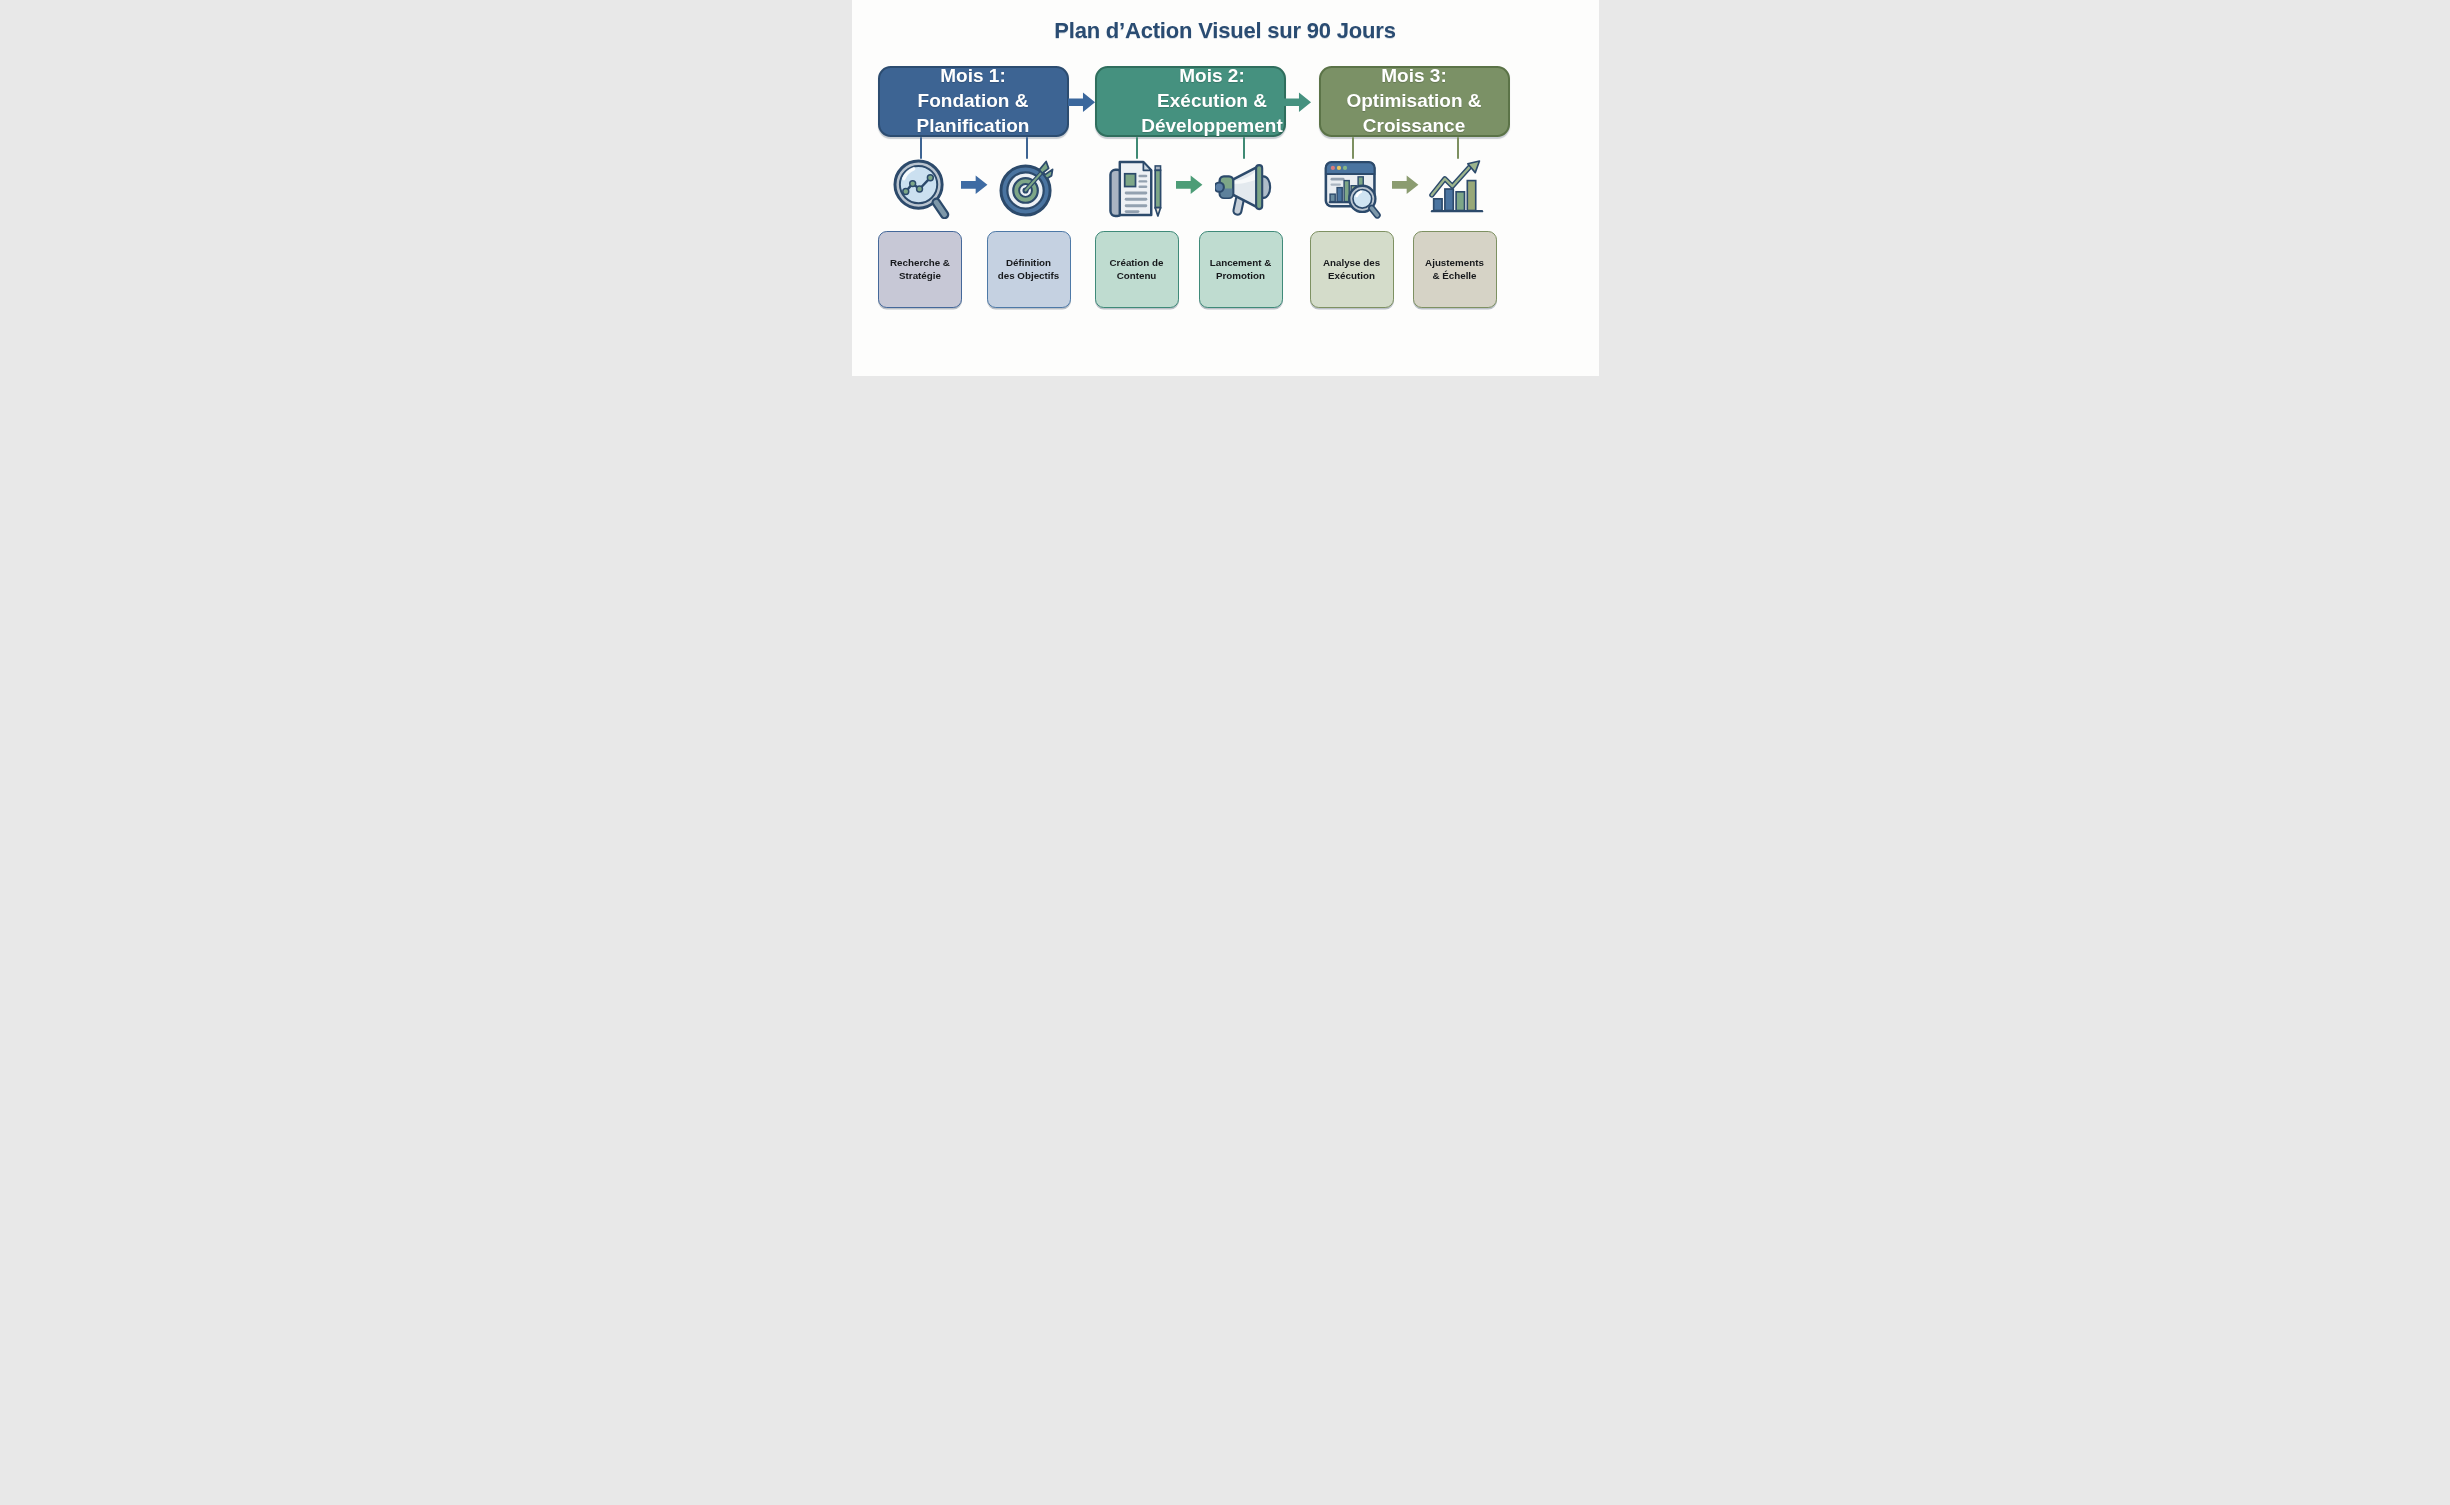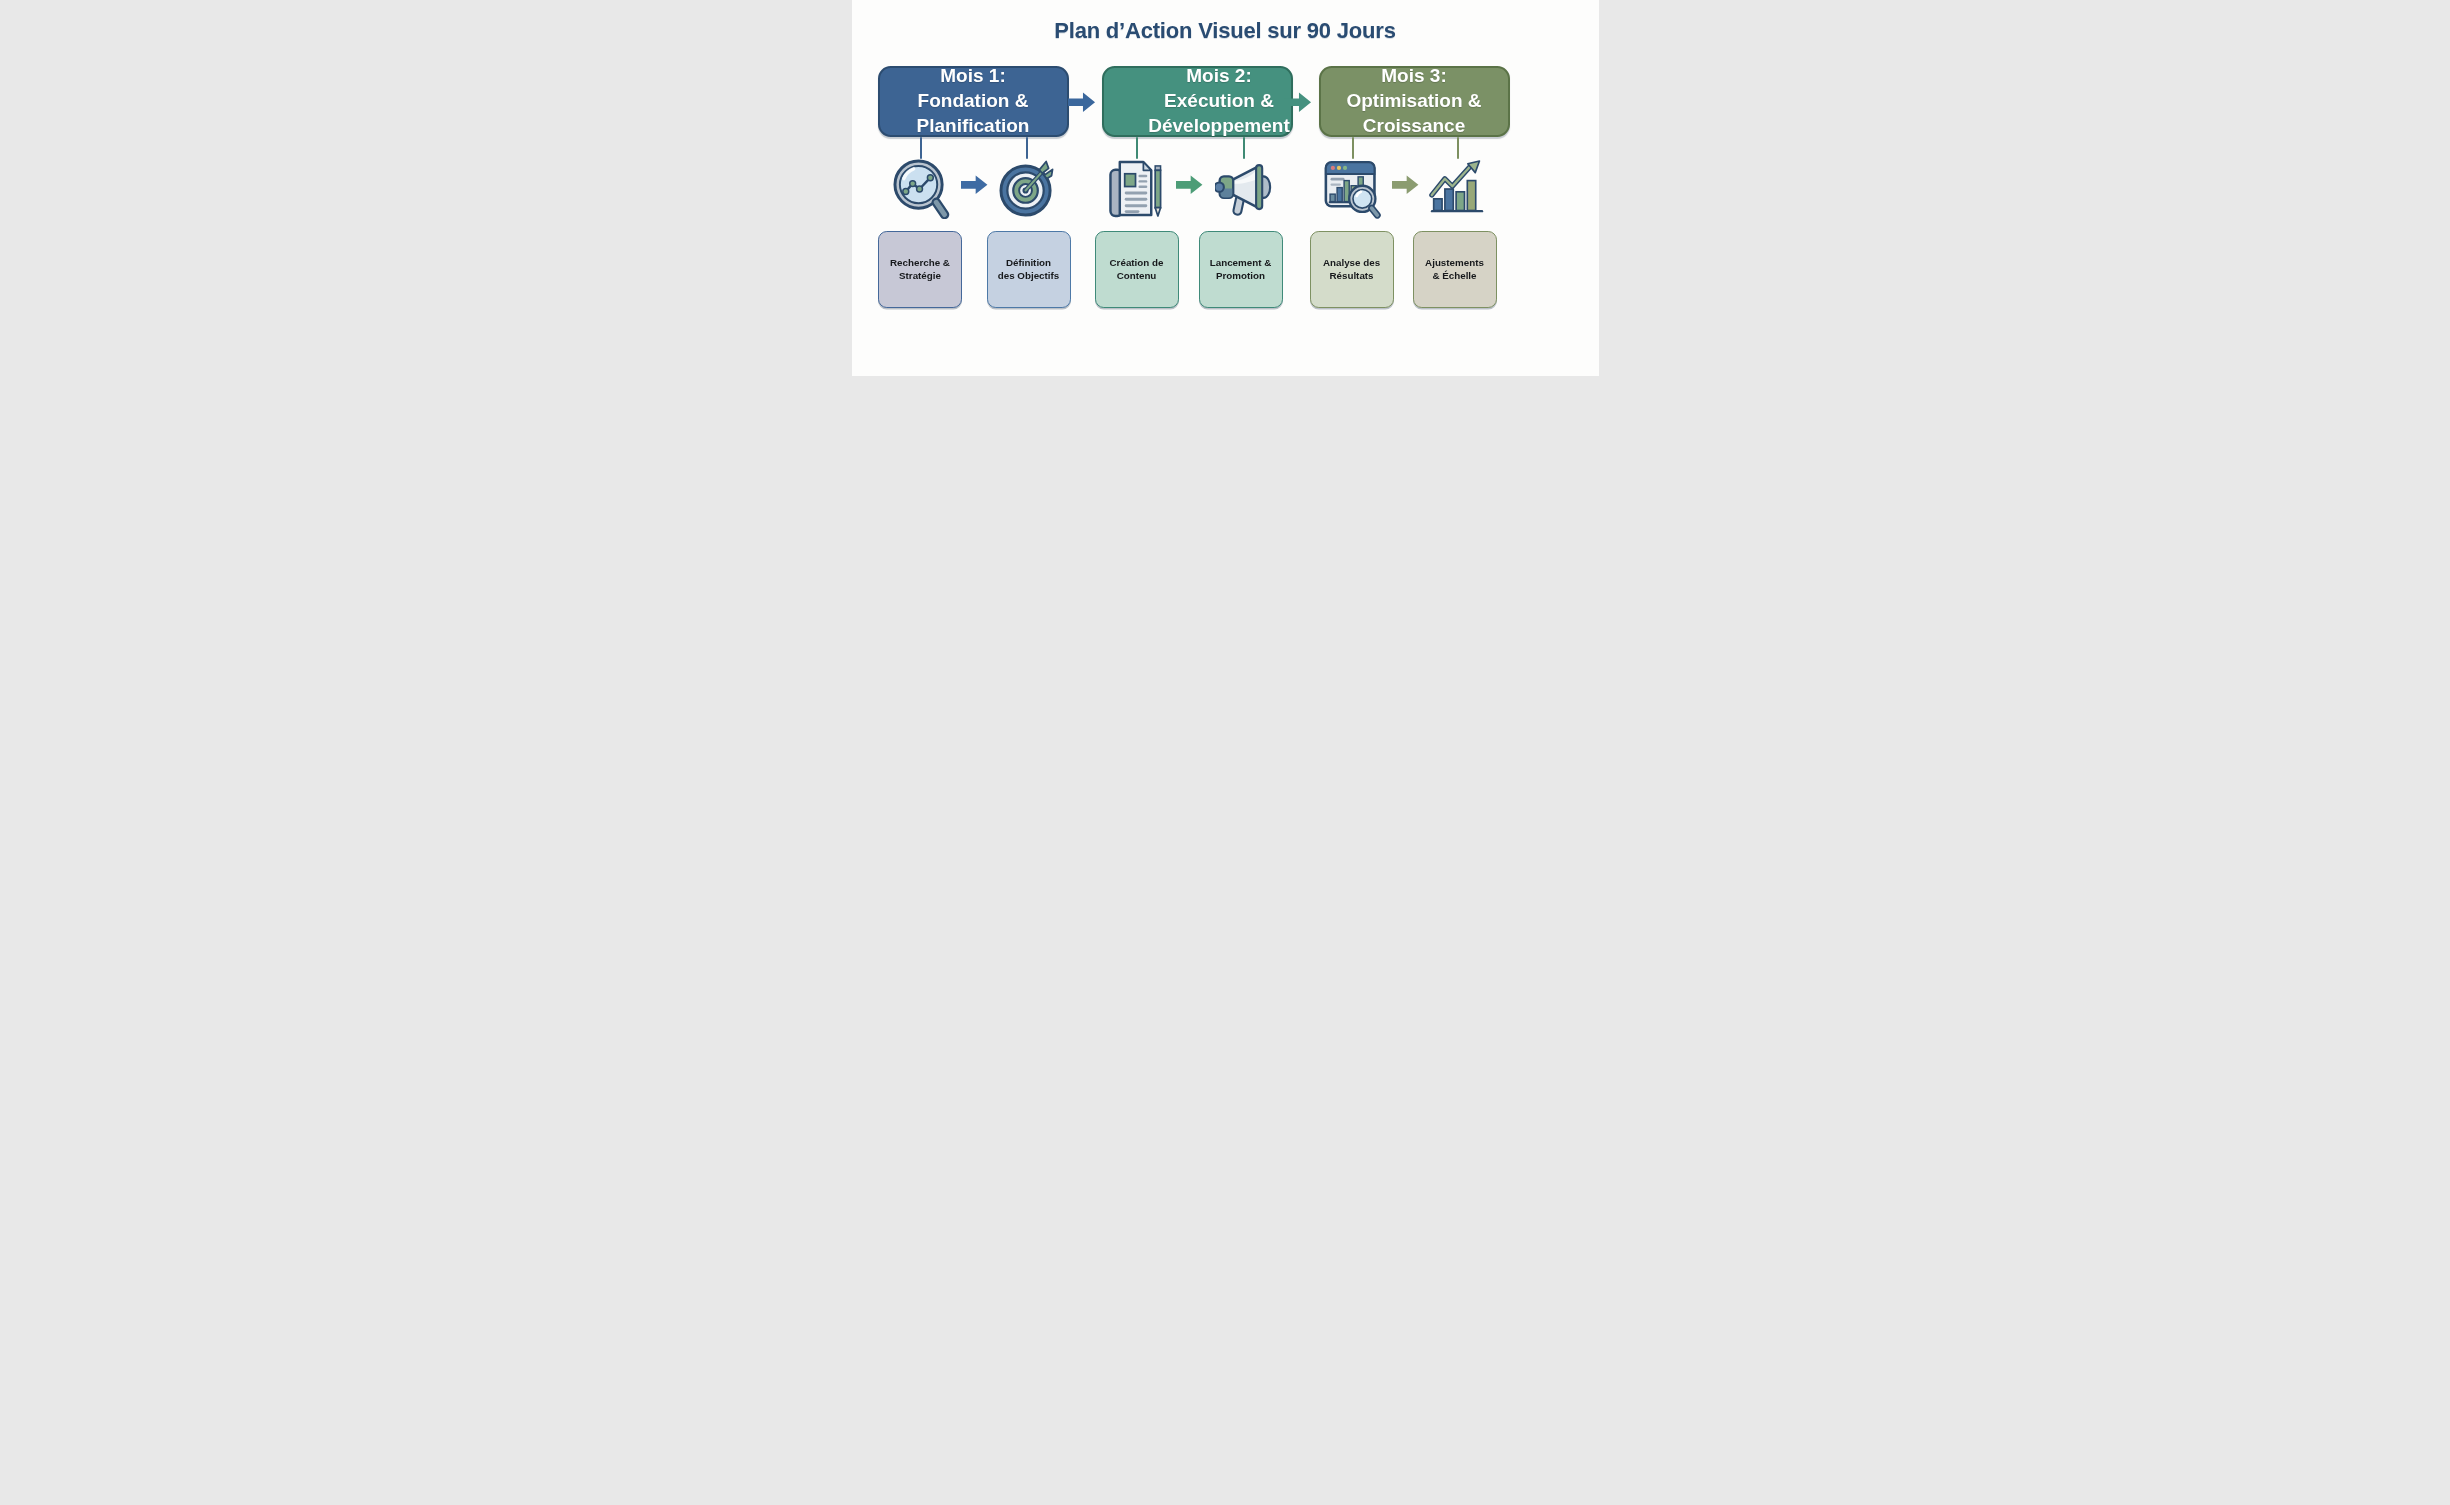--- a/index.html
+++ b/index.html
@@ -21,21 +21,21 @@
   }
   .phase-box{
     position:absolute;top:66px;height:71px;width:191px;
     border-radius:12.7px;
     border:2px solid;
     box-sizing:border-box;
     display:flex;align-items:center;justify-content:center;
     box-shadow:0 1.5px 1px rgba(40,60,85,0.25);
   }
   .phase1{left:26px;background:var(--phase1-fill);border-color:var(--phase1-border);}
-  .phase2{left:250px;background:var(--phase2-fill);border-color:var(--phase2-border);padding-left:44px;}
+  .phase2{left:243px;background:var(--phase2-fill);border-color:var(--phase2-border);padding-left:44px;}
   .phase3{left:467px;background:var(--phase3-fill);border-color:var(--phase3-border);justify-content:center;}
   .phase-label{
     color:#ffffff;font-size:19px;font-weight:bold;line-height:1.3;
     text-align:center;white-space:pre-line;
     text-shadow:0 1px 1px rgba(0,0,0,0.18);
   }
   .flow-arrow{position:absolute;top:91px;width:28px;height:22.5px;}
   .flow-arrow-1{left:216px;color:var(--arrow1);}
   .flow-arrow-2{left:432px;color:var(--arrow2);}
   .icon-arrow{position:absolute;top:174px;width:27.4px;height:21.6px;}
@@ -214,21 +214,21 @@
   <div class="step-box step3">
     <div class="step-label">Création de
 Contenu</div>
   </div>
   <div class="step-box step4">
     <div class="step-label">Lancement &amp;
 Promotion</div>
   </div>
   <div class="step-box step5">
     <div class="step-label">Analyse des
-Résultats</div>
+Exécution</div>
   </div>
   <div class="step-box step6">
     <div class="step-label">Ajustements
 &amp; Échelle</div>
   </div>
 
 </div>
 
 
 </body></html>

